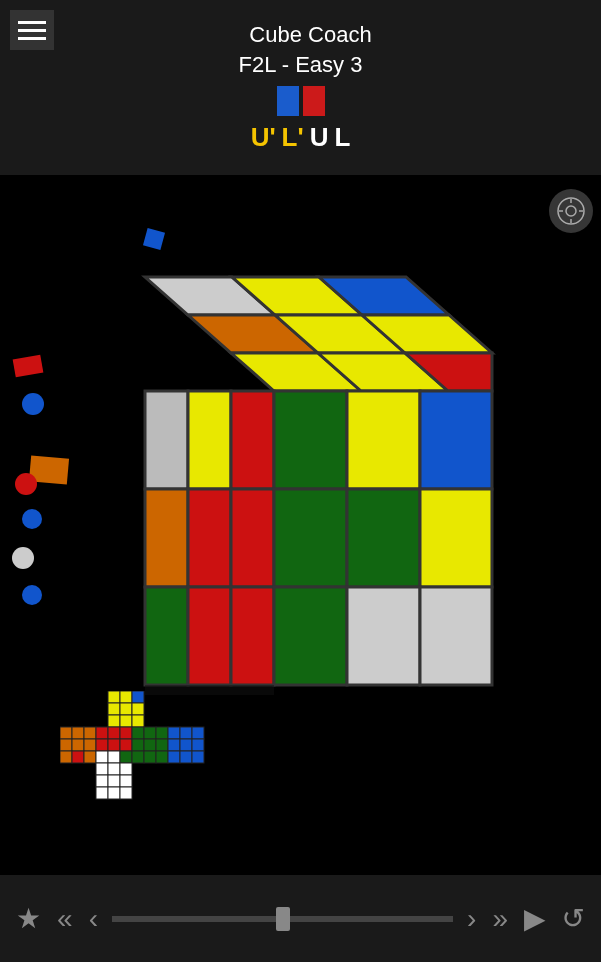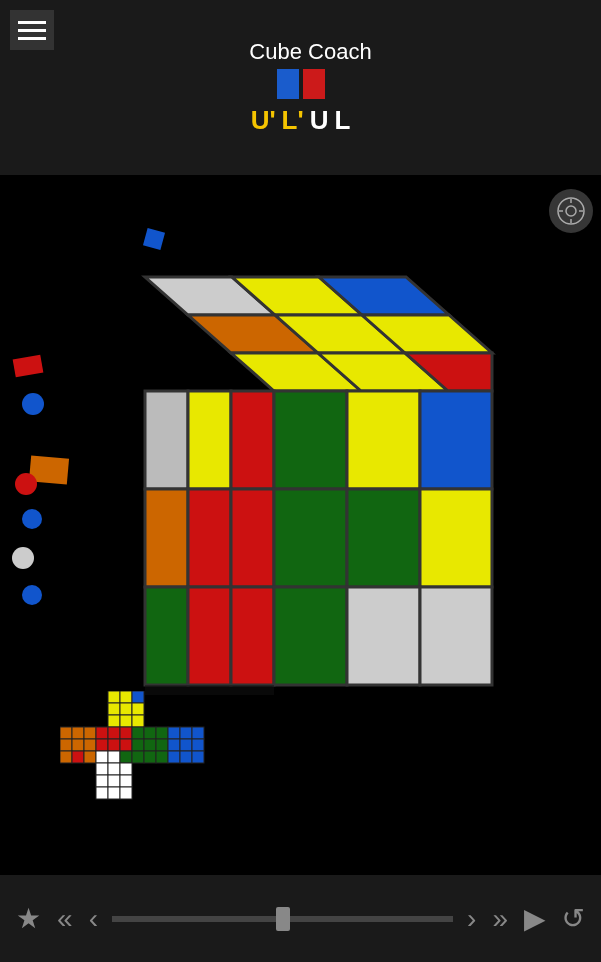--- a/index.html
+++ b/index.html
@@ -195,20 +195,21 @@
 </head>
 <body>
 
 <div id="header">
   <button id="menu-btn">
     <span></span>
       <span></span>
       <span></span>
   </button>
   <div id="app-title">Cube Coach</div>
+  <div id="move-label">F2L - Easy 3</div>
   <div id="flags-row">
     <div class="flag-blue"></div>
     <div class="flag-red"></div>
   </div>
   <div id="moves-sequence">
     <span class="move-yellow">U'</span>
     <span class="move-yellow">L'</span>
     <span class="move-white">U</span>
     <span class="move-white">L</span>
   </div>

